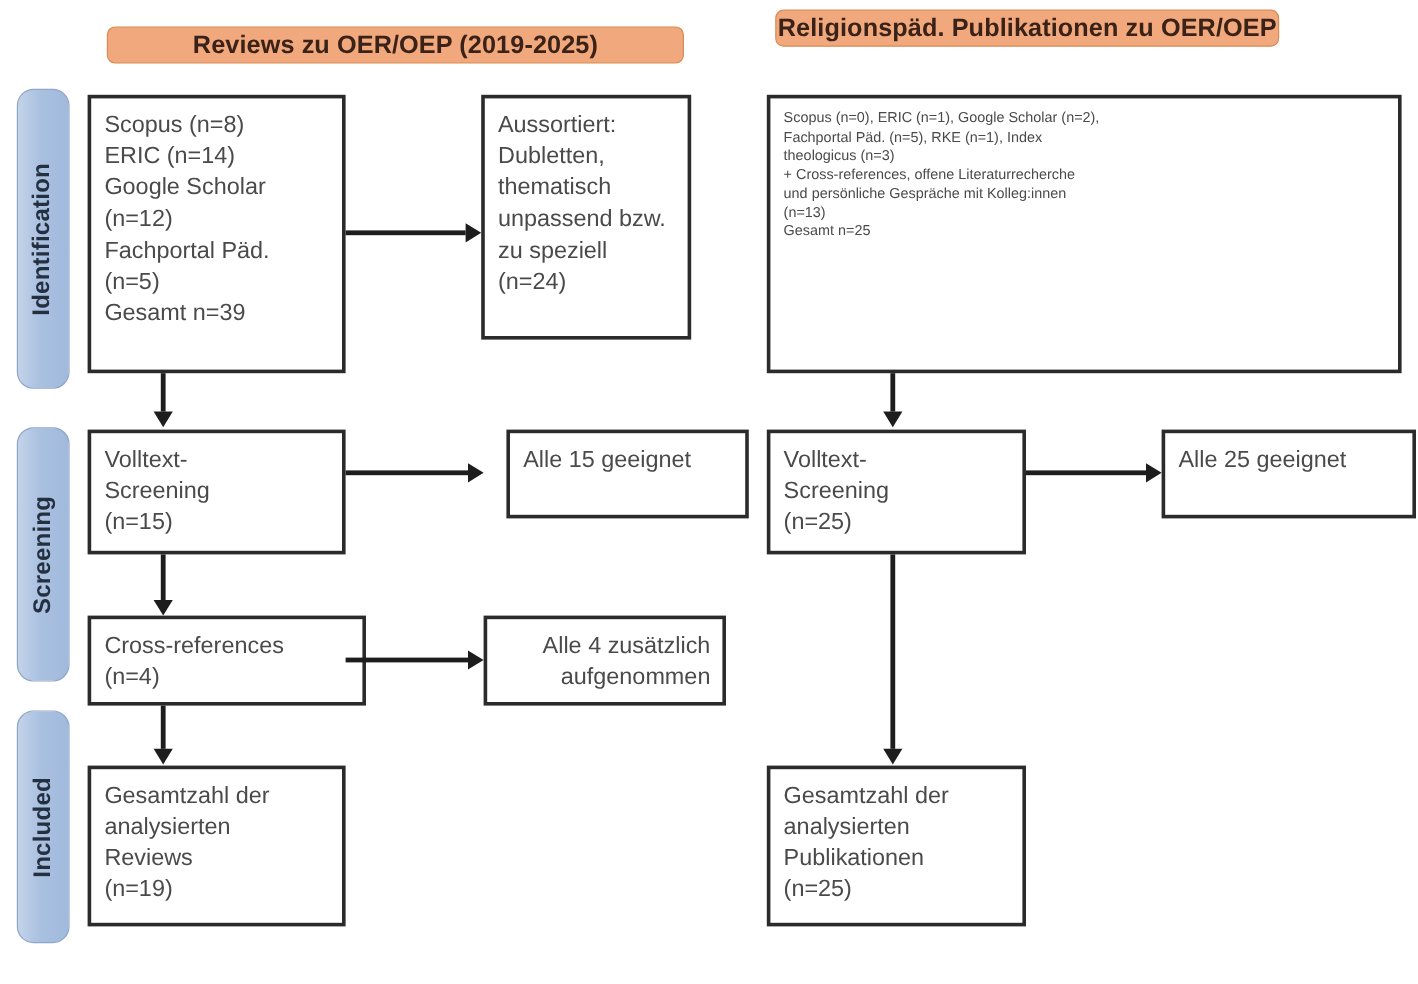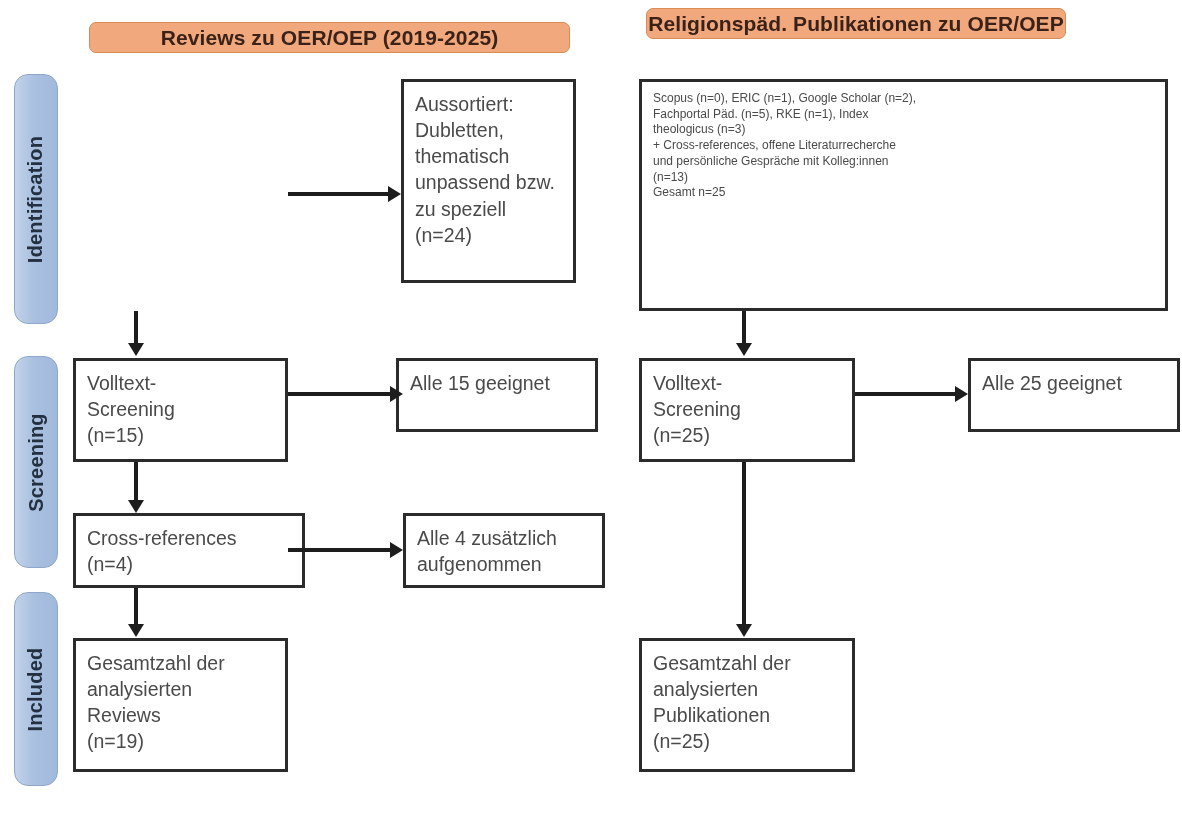--- a/index.html
+++ b/index.html
@@ -116,50 +116,57 @@
   </div>
 
   <div class="col-header" style="left:73px; top:22px; width:481px; height:31px;">
     <span>Reviews zu OER/OEP (2019-2025)</span>
   </div>
 
   <div class="col-header" style="left:630px; top:8px; width:420px; height:31px;">
     <span>Religionspäd. Publikationen zu OER/OEP</span>
   </div>
 
+  <div class="box" style="left:73px; top:79px; width:215px; height:232px;">Scopus (n=8)
+ERIC (n=14)
+Google Scholar
+(n=12)
+Fachportal Päd.
+(n=5)
+Gesamt n=39</div>
 
   <div class="box" style="left:401px; top:79px; width:175px; height:204px;">Aussortiert:
 Dubletten,
 thematisch
 unpassend bzw.
 zu speziell
 (n=24)</div>
 
   <div class="conn h" style="left:288px; top:192px; width:100px;"></div>
   <div class="arrowhead right" style="left:388px; top:186px;"></div>
 
   <div class="conn v" style="left:134px; top:311px; width:4px; height:32px;"></div>
   <div class="arrowhead down" style="left:128px; top:343px;"></div>
 
   <div class="box" style="left:73px; top:358px; width:215px; height:104px;">Volltext-
 Screening
 (n=15)</div>
 
-  <div class="box" style="left:396px; top:358px; width:202px; height:74px;">Alle 15 geeignet</div>
+  <div class="box" style="left:422px; top:358px; width:202px; height:74px;">Alle 15 geeignet</div>
 
   <div class="conn h" style="left:288px; top:392px; width:102px;"></div>
   <div class="arrowhead right" style="left:390px; top:386px;"></div>
 
   <div class="conn v" style="left:134px; top:462px; width:4px; height:38px;"></div>
   <div class="arrowhead down" style="left:128px; top:500px;"></div>
 
   <div class="box" style="left:73px; top:513px; width:232px; height:75px;">Cross-references
 (n=4)</div>
 
-  <div class="box" style="left:403px; top:513px; width:202px; height:75px;">Alle 4 zusätzlich
+  <div class="box" style="left:403px; top:513px; width:202px; height:75px;text-align:right;">Alle 4 zusätzlich
 aufgenommen</div>
 
   <div class="conn h" style="left:288px; top:548px; width:102px;"></div>
   <div class="arrowhead right" style="left:390px; top:542px;"></div>
 
   <div class="conn v" style="left:134px; top:588px; width:4px; height:36px;"></div>
   <div class="arrowhead down" style="left:128px; top:624px;"></div>
 
   <div class="box" style="left:73px; top:638px; width:215px; height:134px;">Gesamtzahl der
 analysierten

